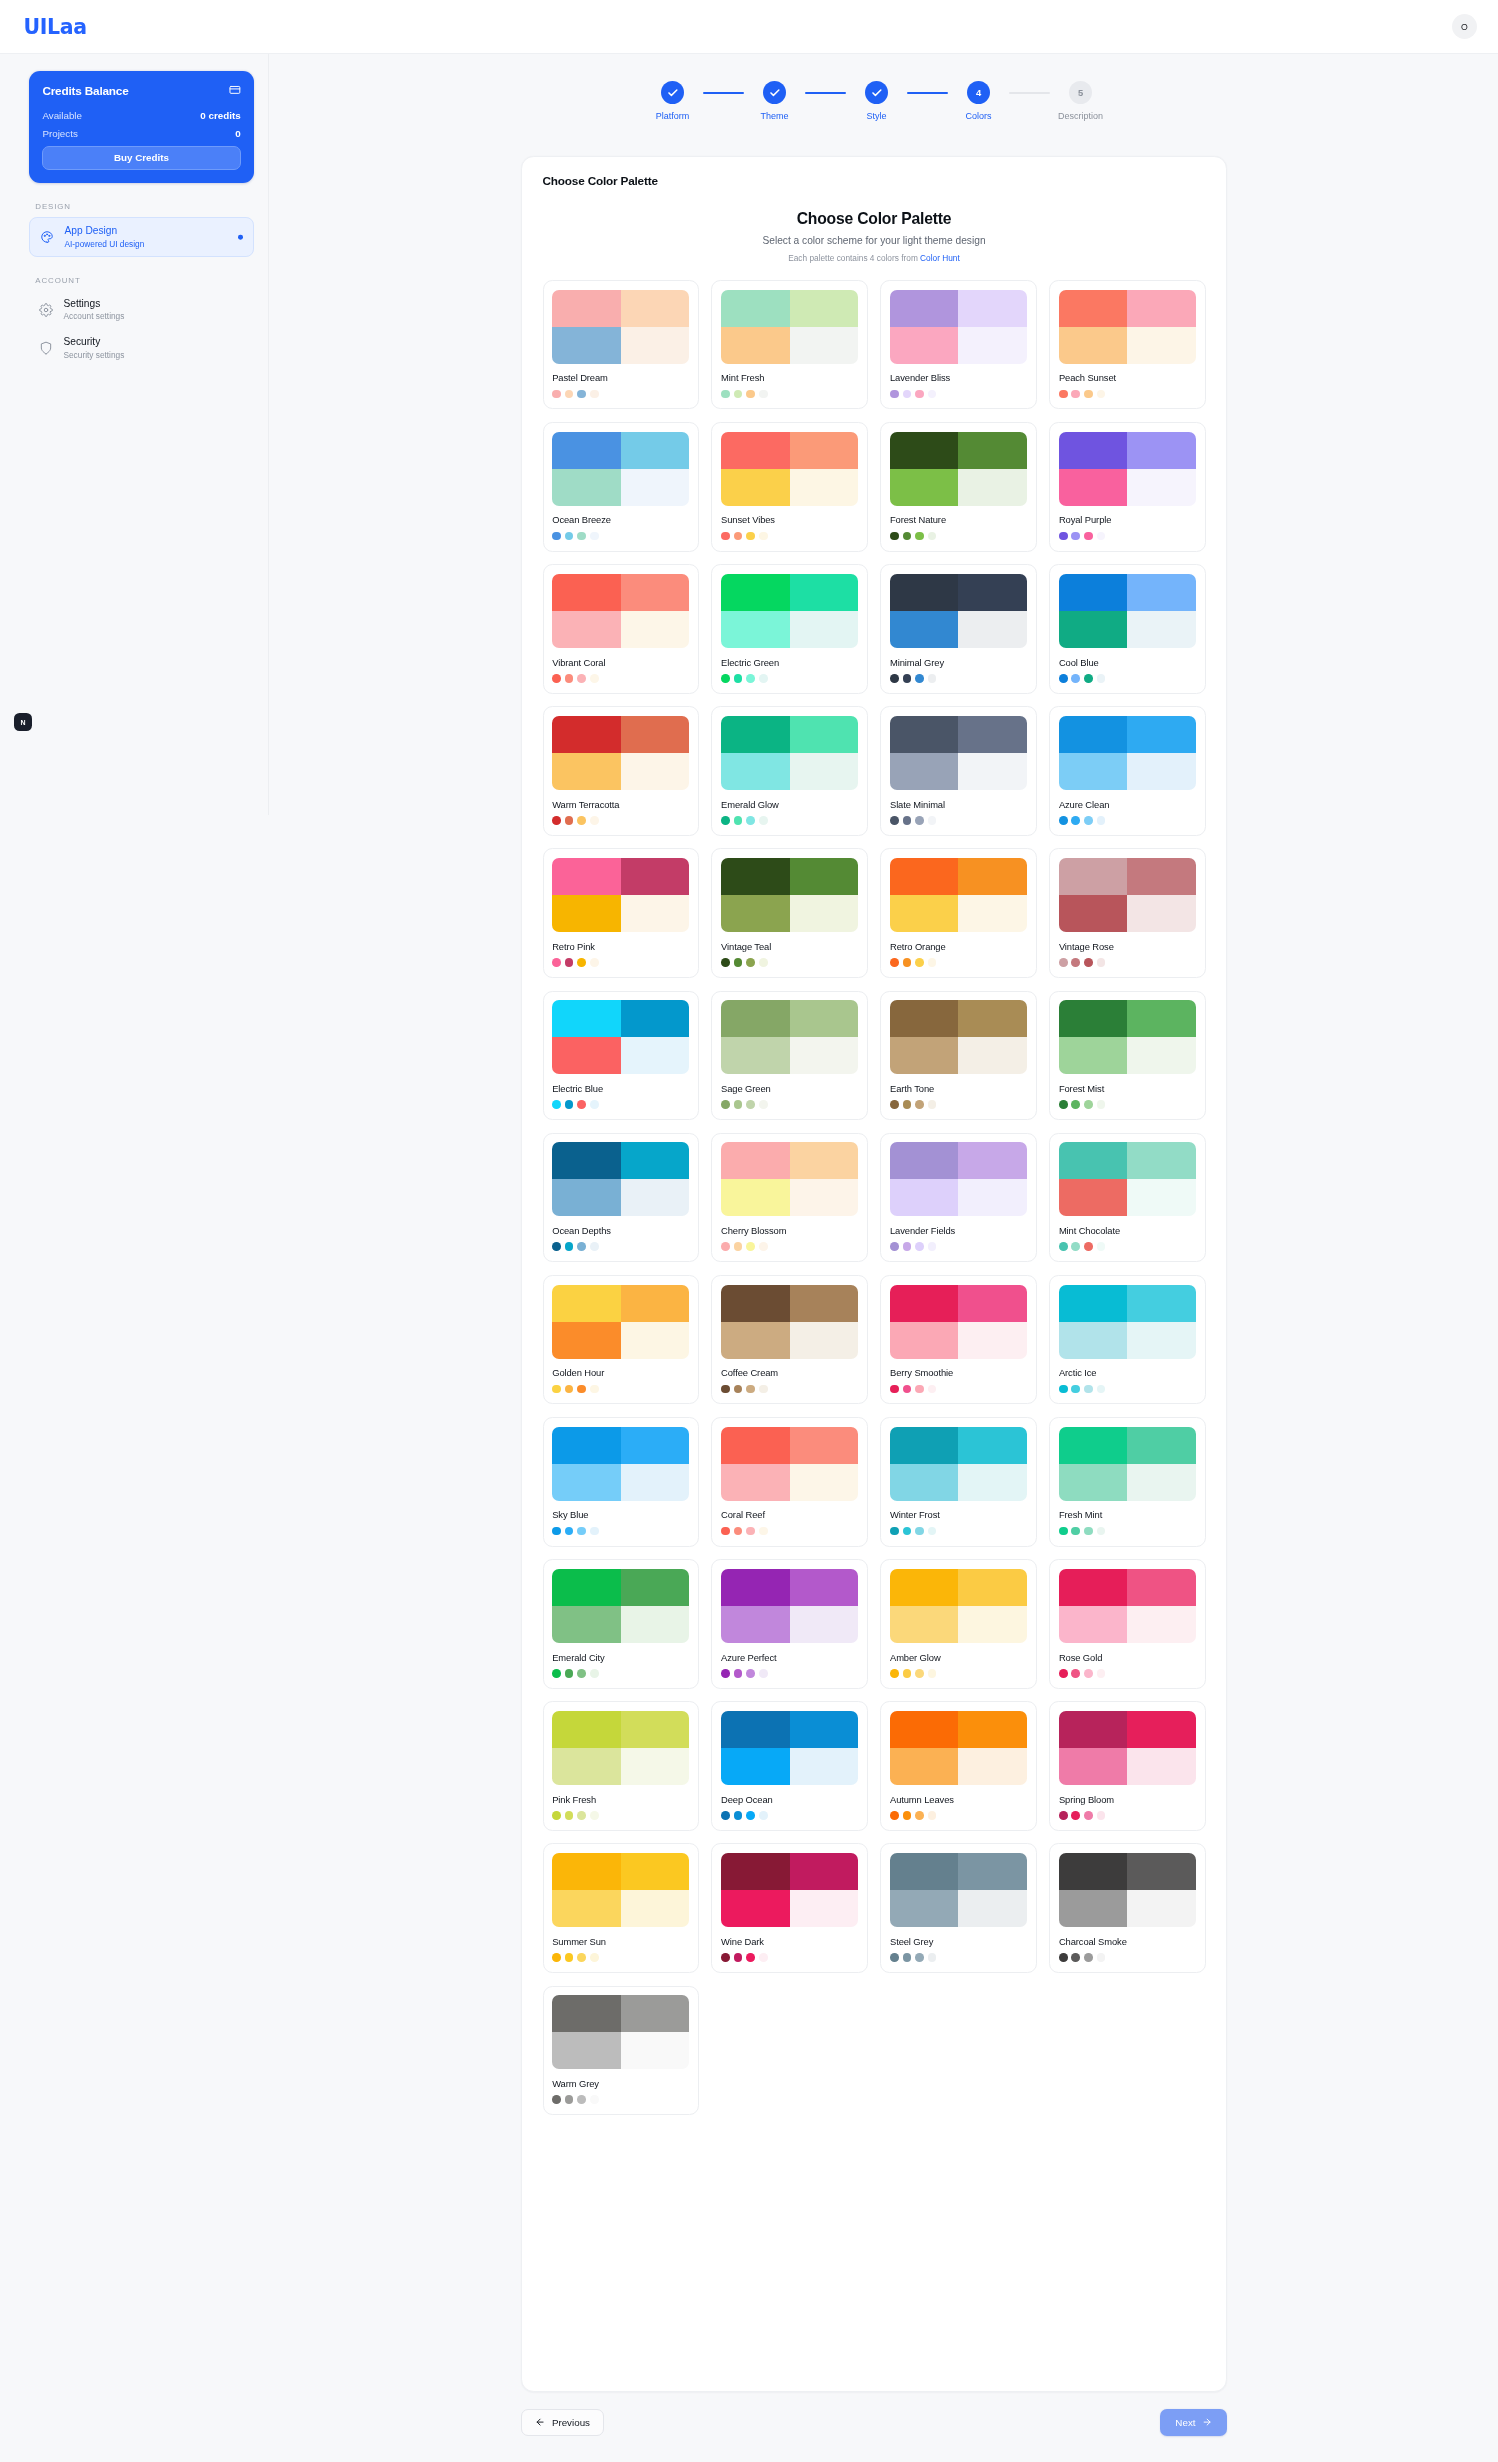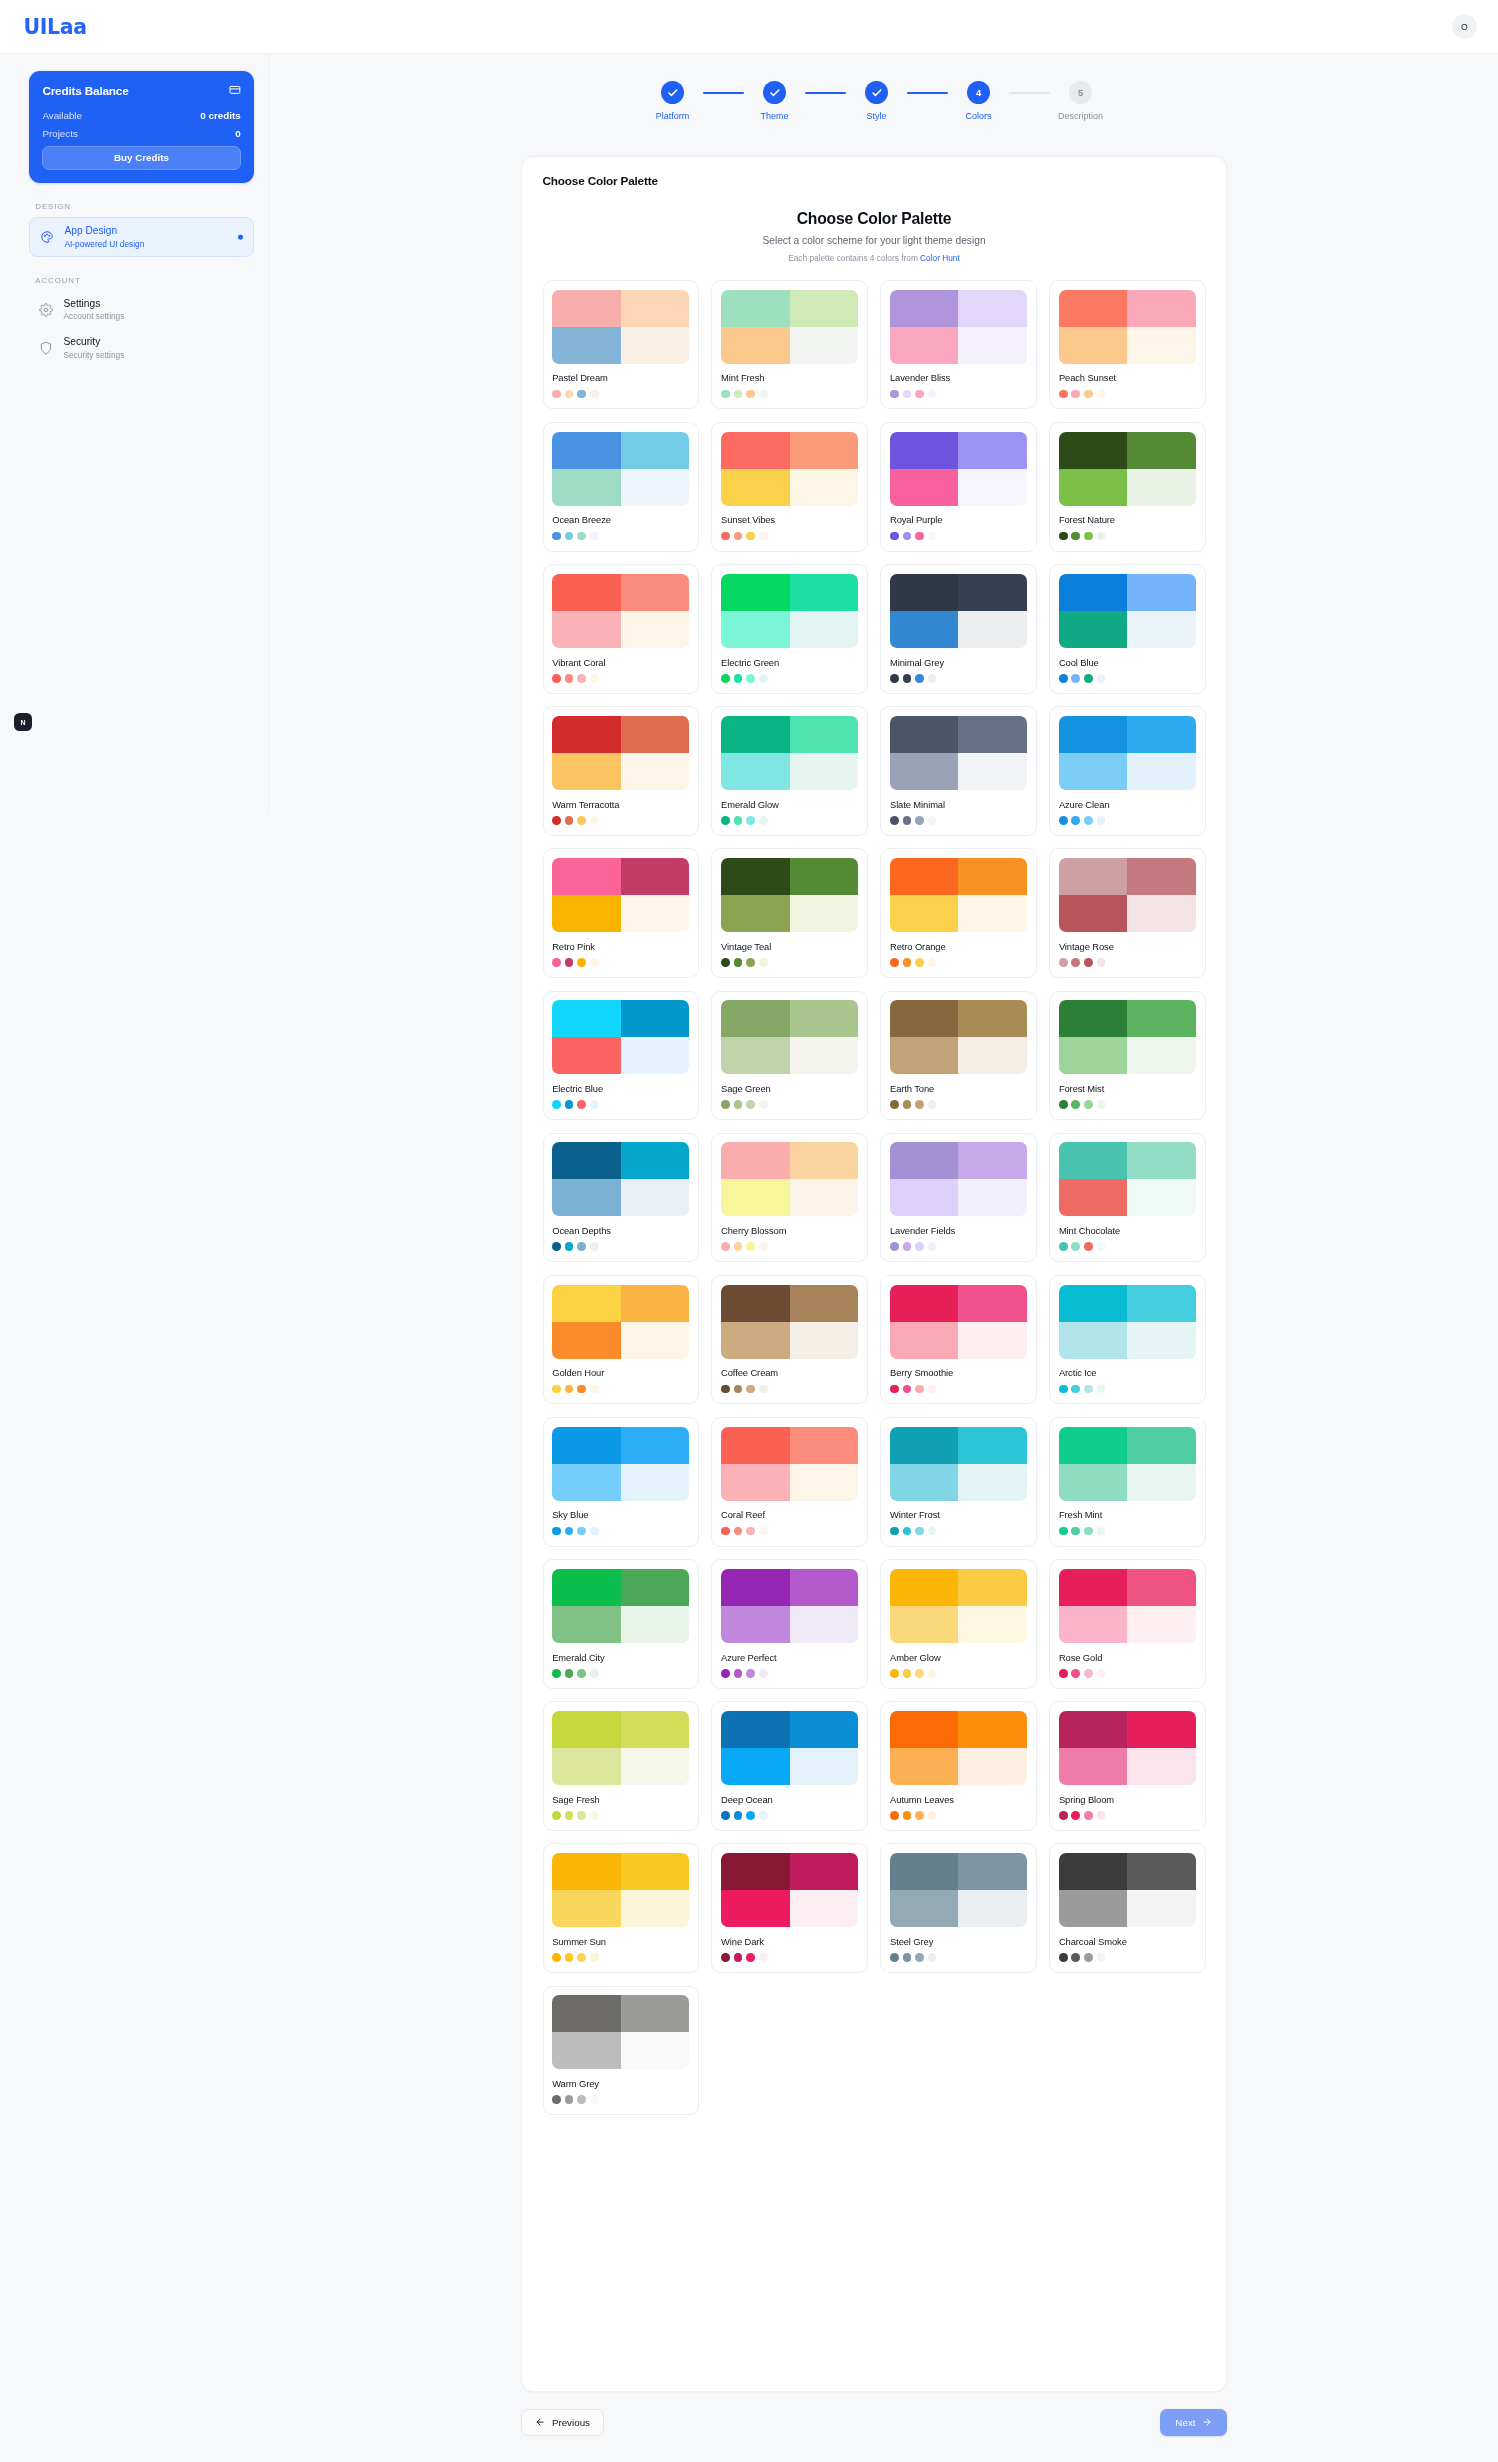--- a/index.html
+++ b/index.html
@@ -357,50 +357,50 @@
           <div class="pal-name">Sunset Vibes</div>
           <div class="dots">
             <span class="dot" style="background: rgb(252, 106, 98);"></span>
             <span class="dot" style="background: rgb(251, 154, 120);"></span>
             <span class="dot" style="background: rgb(251, 208, 74);"></span>
             <span class="dot" style="background: rgb(253, 246, 228);"></span>
           </div>
         </div>
         <div class="pal-card">
           <div class="swatch-grid">
+            <div style="background: rgb(45, 75, 24);"></div>
+            <div style="background: rgb(84, 138, 52);"></div>
+            <div style="background: rgb(124, 191, 71);"></div>
+            <div style="background: rgb(233, 242, 228);"></div>
+          </div>
+          <div class="pal-name">Forest Nature</div>
+          <div class="dots">
+            <span class="dot" style="background: rgb(45, 75, 24);"></span>
+            <span class="dot" style="background: rgb(84, 138, 52);"></span>
+            <span class="dot" style="background: rgb(124, 191, 71);"></span>
+            <span class="dot" style="background: rgb(233, 242, 228);"></span>
+          </div>
+        </div>
+        <div class="pal-card">
+          <div class="swatch-grid">
             <div style="background: rgb(111, 84, 224);"></div>
             <div style="background: rgb(156, 147, 244);"></div>
             <div style="background: rgb(249, 97, 158);"></div>
             <div style="background: rgb(246, 244, 253);"></div>
           </div>
           <div class="pal-name">Royal Purple</div>
           <div class="dots">
             <span class="dot" style="background: rgb(111, 84, 224);"></span>
             <span class="dot" style="background: rgb(156, 147, 244);"></span>
             <span class="dot" style="background: rgb(249, 97, 158);"></span>
             <span class="dot" style="background: rgb(246, 244, 253);"></span>
           </div>
         </div>
         <div class="pal-card">
           <div class="swatch-grid">
-            <div style="background: rgb(45, 75, 24);"></div>
-            <div style="background: rgb(84, 138, 52);"></div>
-            <div style="background: rgb(124, 191, 71);"></div>
-            <div style="background: rgb(233, 242, 228);"></div>
-          </div>
-          <div class="pal-name">Forest Nature</div>
-          <div class="dots">
-            <span class="dot" style="background: rgb(45, 75, 24);"></span>
-            <span class="dot" style="background: rgb(84, 138, 52);"></span>
-            <span class="dot" style="background: rgb(124, 191, 71);"></span>
-            <span class="dot" style="background: rgb(233, 242, 228);"></span>
-          </div>
-        </div>
-        <div class="pal-card">
-          <div class="swatch-grid">
             <div style="background: rgb(251, 97, 82);"></div>
             <div style="background: rgb(251, 140, 124);"></div>
             <div style="background: rgb(251, 178, 182);"></div>
             <div style="background: rgb(253, 246, 232);"></div>
           </div>
           <div class="pal-name">Vibrant Coral</div>
           <div class="dots">
             <span class="dot" style="background: rgb(251, 97, 82);"></span>
             <span class="dot" style="background: rgb(251, 140, 124);"></span>
             <span class="dot" style="background: rgb(251, 178, 182);"></span>
@@ -872,21 +872,21 @@
             <span class="dot" style="background: rgb(253, 239, 242);"></span>
           </div>
         </div>
         <div class="pal-card">
           <div class="swatch-grid">
             <div style="background: rgb(197, 215, 58);"></div>
             <div style="background: rgb(210, 221, 90);"></div>
             <div style="background: rgb(219, 229, 156);"></div>
             <div style="background: rgb(245, 248, 232);"></div>
           </div>
-          <div class="pal-name">Sage Fresh</div>
+          <div class="pal-name">Pink Fresh</div>
           <div class="dots">
             <span class="dot" style="background: rgb(197, 215, 58);"></span>
             <span class="dot" style="background: rgb(210, 221, 90);"></span>
             <span class="dot" style="background: rgb(219, 229, 156);"></span>
             <span class="dot" style="background: rgb(245, 248, 232);"></span>
           </div>
         </div>
         <div class="pal-card">
           <div class="swatch-grid">
             <div style="background: rgb(12, 114, 179);"></div>

